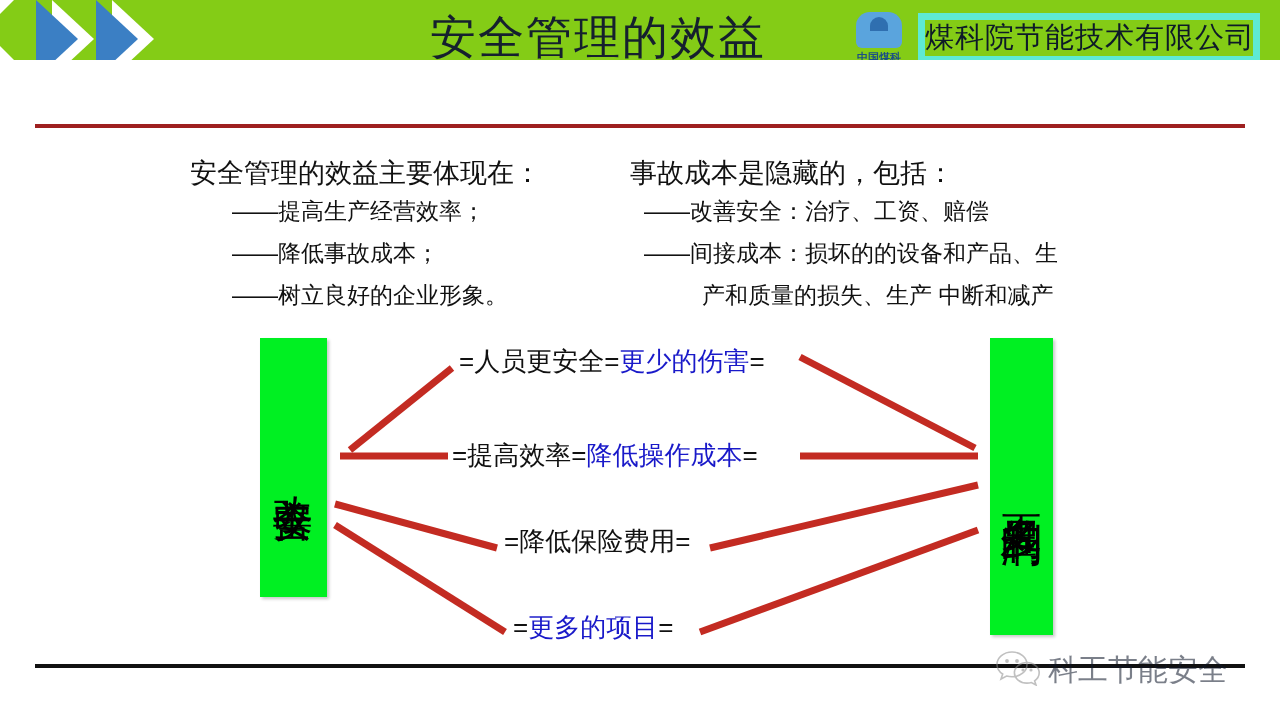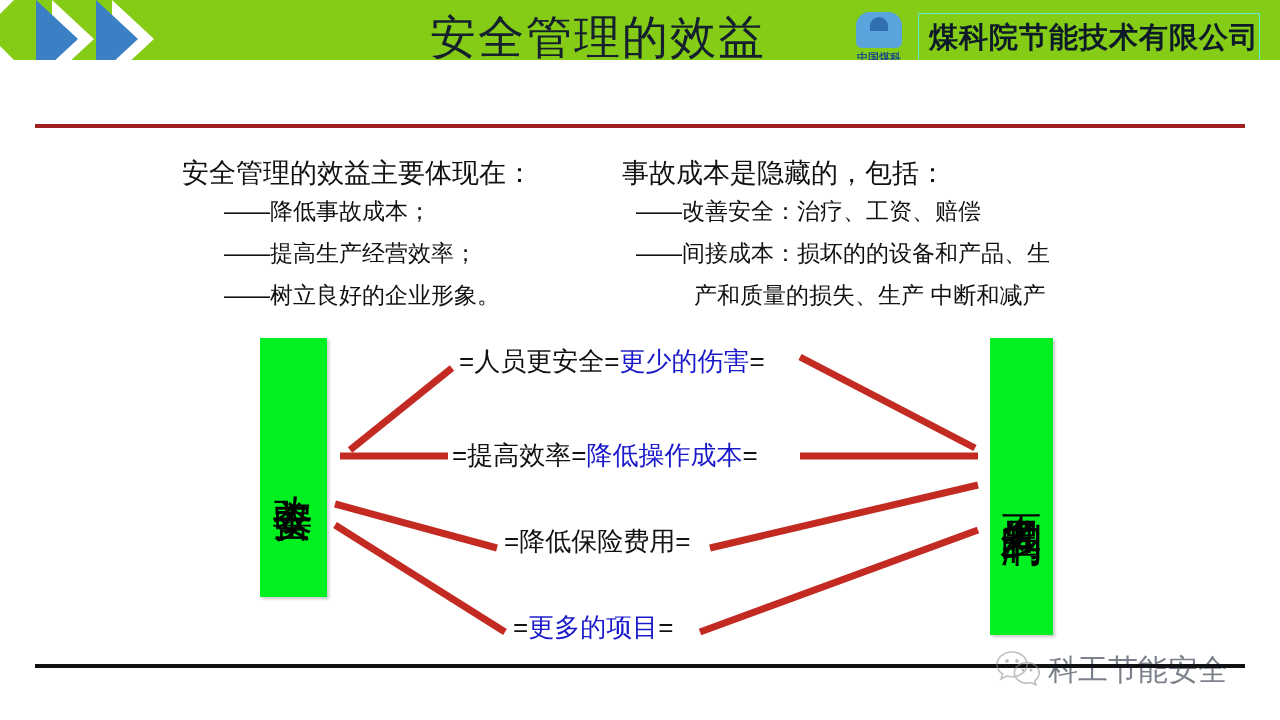--- a/index.html
+++ b/index.html
@@ -68,36 +68,36 @@
     background:#5aa4dd;border-radius:3px;
   }
   .logo-text{
     position:absolute;left:0;top:38px;width:62px;
     font-size:11px;color:#1b4f86;text-align:center;white-space:nowrap;
     font-weight:bold;
   }
   .company-box{
     position:absolute;left:918px;top:13px;
     width:342px;height:50px;
-    border:1px solid #5eead4;
+    border:7px solid #5eead4;
     box-sizing:border-box;
-    display:flex;align-items:center;justify-content:flex-end;font-weight:bold;
+    display:flex;align-items:center;justify-content:flex-start;
   }
   .company-box span{
     font-size:29px;color:#0d1a28;white-space:nowrap;letter-spacing:1px;
   }
 
   
   .red-rule{
     position:absolute;left:35px;top:124px;width:1210px;height:4px;
     background:#9e2020;
   }
 
   
-  .text-col{position:absolute;}
+  .text-col{position:absolute;margin-left:8px;}
   .col-left{left:182px;top:156px;width:420px;}
   .col-right{left:622px;top:156px;width:470px;}
   .col-head{
     font-size:27px;color:#111111;white-space:nowrap;line-height:34px;
   }
   .col-item{
     font-size:23px;color:#111111;line-height:42px;white-space:nowrap;
   }
   .col-left .col-item{padding-left:42px;}
   .col-right .col-item{padding-left:14px;}
@@ -173,22 +173,22 @@
 
   <div class="company-box">
     <span>煤科院节能技术有限公司</span>
   </div>
 </div>
 
 <div class="red-rule"></div>
 
 <div class="text-col col-left">
   <div class="col-head">安全管理的效益主要体现在：</div>
+  <div class="col-item">——提高生产经营效率；</div>
   <div class="col-item">——降低事故成本；</div>
-  <div class="col-item">——提高生产经营效率；</div>
   <div class="col-item">——树立良好的企业形象。</div>
 </div>
 
 <div class="text-col col-right">
   <div class="col-head">事故成本是隐藏的，包括：</div>
   <div class="col-item">——改善安全：治疗、工资、赔偿</div>
   <div class="col-item">——间接成本：损坏的的设备和产品、生</div>
   <div class="col-cont">产和质量的损失、生产 中断和减产</div>
 </div>
 

